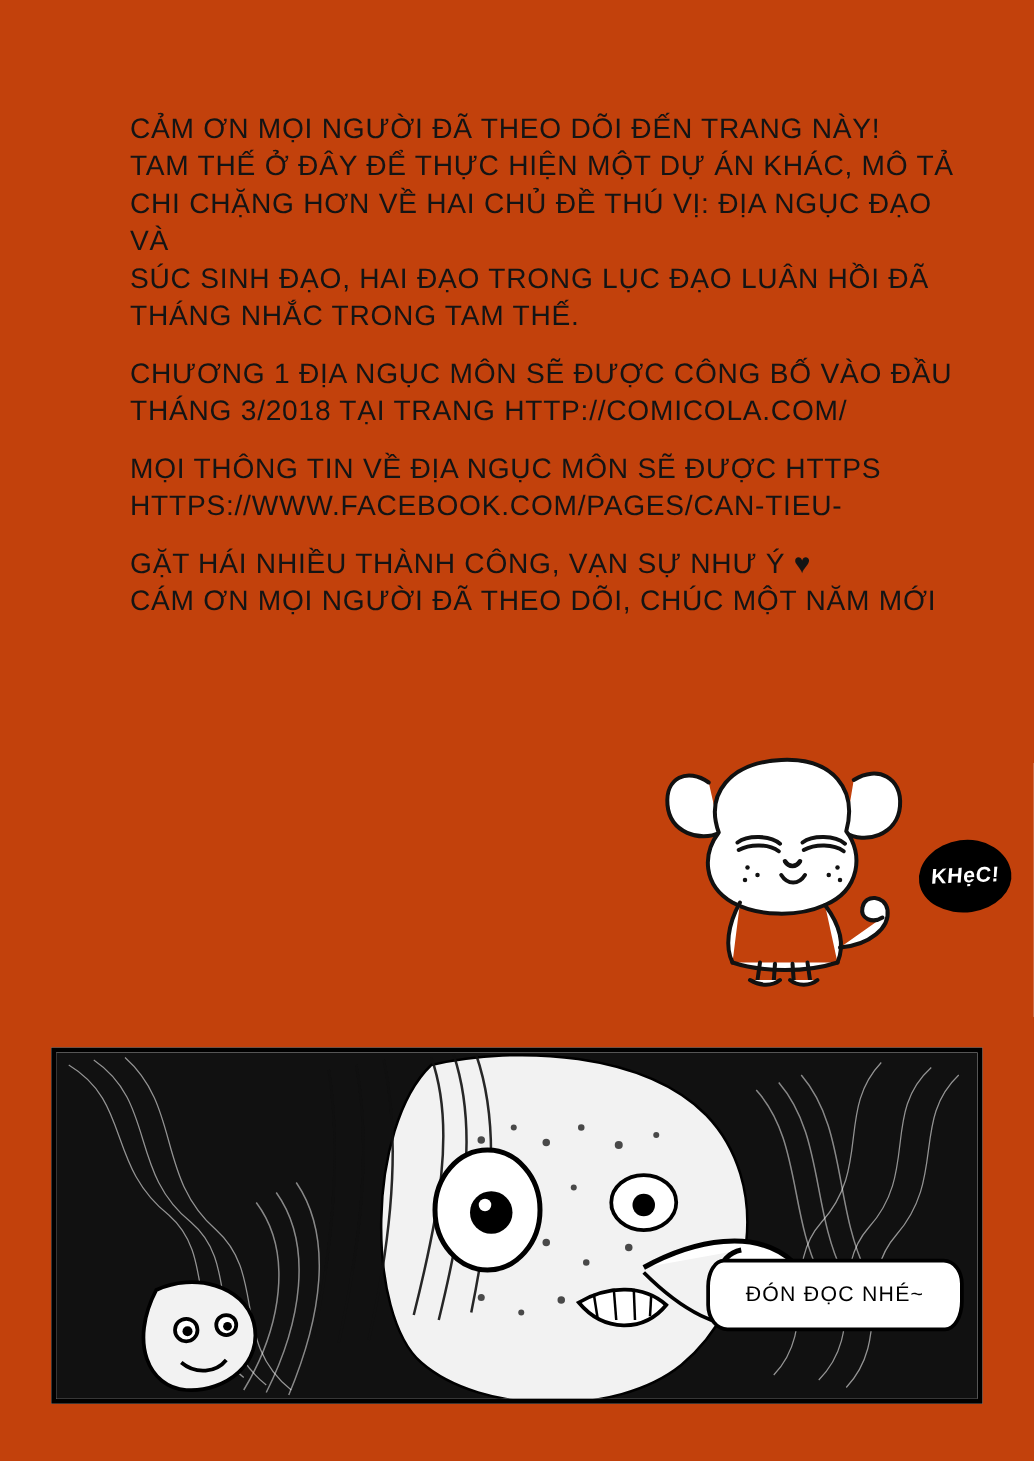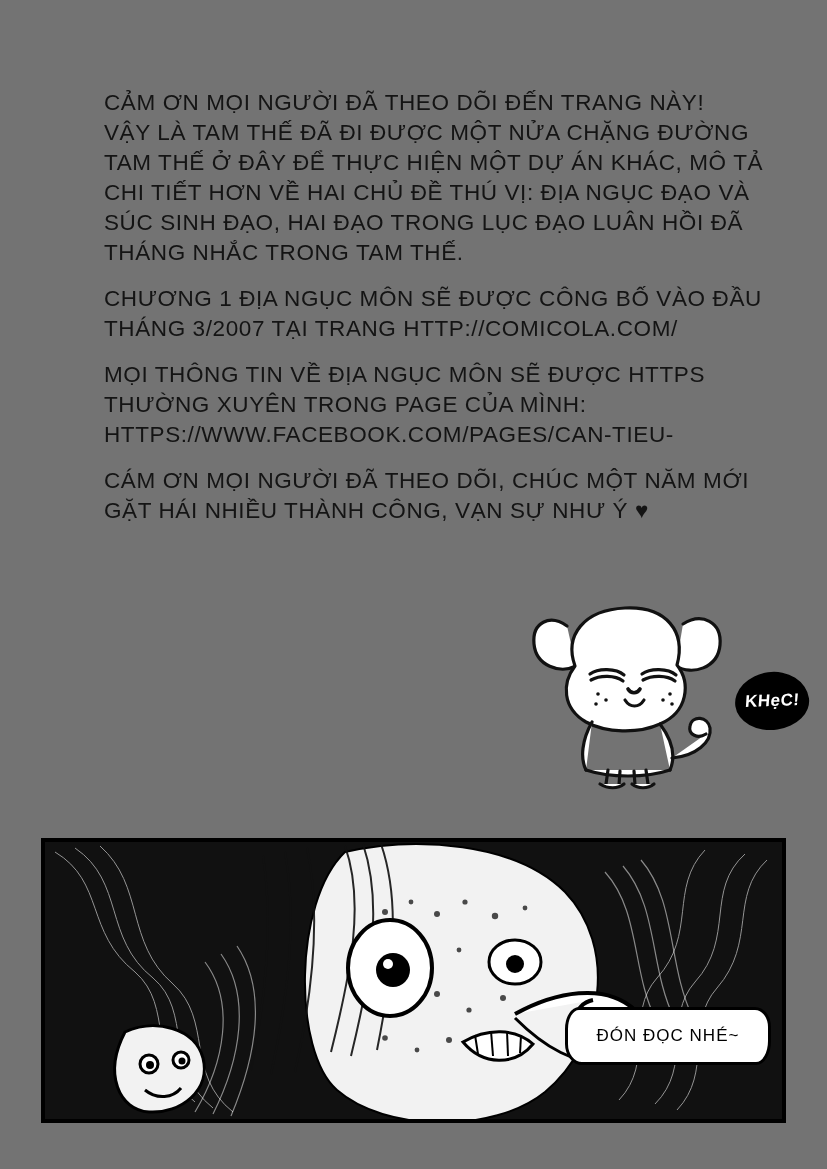--- a/index.html
+++ b/index.html
@@ -11,21 +11,21 @@
     width: 827px;
     height: 1169px;
     position: relative;
     font-family: "Liberation Sans", sans-serif;
     overflow: hidden;
   }
 
   .page {
     position: absolute;
     inset: 0;
-    background: #737373;
+    background: #c2410c;
   }
 
   
   .message {
     position: absolute;
     left: 104px;
     top: 88px;
     width: 660px;
     color: #111111;
   }
@@ -118,41 +118,39 @@
 </style>
 </head>
 <body>
 
 <div class="page">
 
   <div class="message">
 
     <div class="para">
       <div class="line">CẢM ƠN MỌI NGƯỜI ĐÃ THEO DÕI ĐẾN TRANG NÀY!</div>
-      <div class="line">VẬY LÀ TAM THẾ ĐÃ ĐI ĐƯỢC MỘT NỬA CHẶNG ĐƯỜNG</div>
       <div class="line">TAM THẾ Ở ĐÂY ĐỂ THỰC HIỆN MỘT DỰ ÁN KHÁC, MÔ TẢ</div>
-      <div class="line">CHI TIẾT HƠN VỀ HAI CHỦ ĐỀ THÚ VỊ: ĐỊA NGỤC ĐẠO VÀ</div>
+      <div class="line">CHI CHẶNG HƠN VỀ HAI CHỦ ĐỀ THÚ VỊ: ĐỊA NGỤC ĐẠO VÀ</div>
       <div class="line">SÚC SINH ĐẠO, HAI ĐẠO TRONG LỤC ĐẠO LUÂN HỒI ĐÃ</div>
       <div class="line">THÁNG NHẮC TRONG TAM THẾ.</div>
     </div>
 
     <div class="para">
       <div class="line">CHƯƠNG 1 ĐỊA NGỤC MÔN SẼ ĐƯỢC CÔNG BỐ VÀO ĐẦU</div>
-      <div class="line">THÁNG 3/2007 TẠI TRANG HTTP://COMICOLA.COM/</div>
+      <div class="line">THÁNG 3/2018 TẠI TRANG HTTP://COMICOLA.COM/</div>
     </div>
 
     <div class="para">
       <div class="line">MỌI THÔNG TIN VỀ ĐỊA NGỤC MÔN SẼ ĐƯỢC HTTPS</div>
-      <div class="line">THƯỜNG XUYÊN TRONG PAGE CỦA MÌNH:</div>
       <div class="line">HTTPS://WWW.FACEBOOK.COM/PAGES/CAN-TIEU-</div>
     </div>
 
     <div class="para">
+      <div class="line">GẶT HÁI NHIỀU THÀNH CÔNG, VẠN SỰ NHƯ Ý ♥</div>
       <div class="line">CÁM ƠN MỌI NGƯỜI ĐÃ THEO DÕI, CHÚC MỘT NĂM MỚI</div>
-      <div class="line">GẶT HÁI NHIỀU THÀNH CÔNG, VẠN SỰ NHƯ Ý ♥</div>
     </div>
 
   </div>
 
   <div class="mascot">
     <svg viewBox="0 0 290 210" width="290" height="210" fill="none" xmlns="http://www.w3.org/2000/svg">
       <g stroke="#111111" stroke-width="3.2" stroke-linecap="round" stroke-linejoin="round" fill="#ffffff">
 
         <path d="M47 38 C30 26 12 34 14 56 C16 78 40 86 56 78"></path>
 

